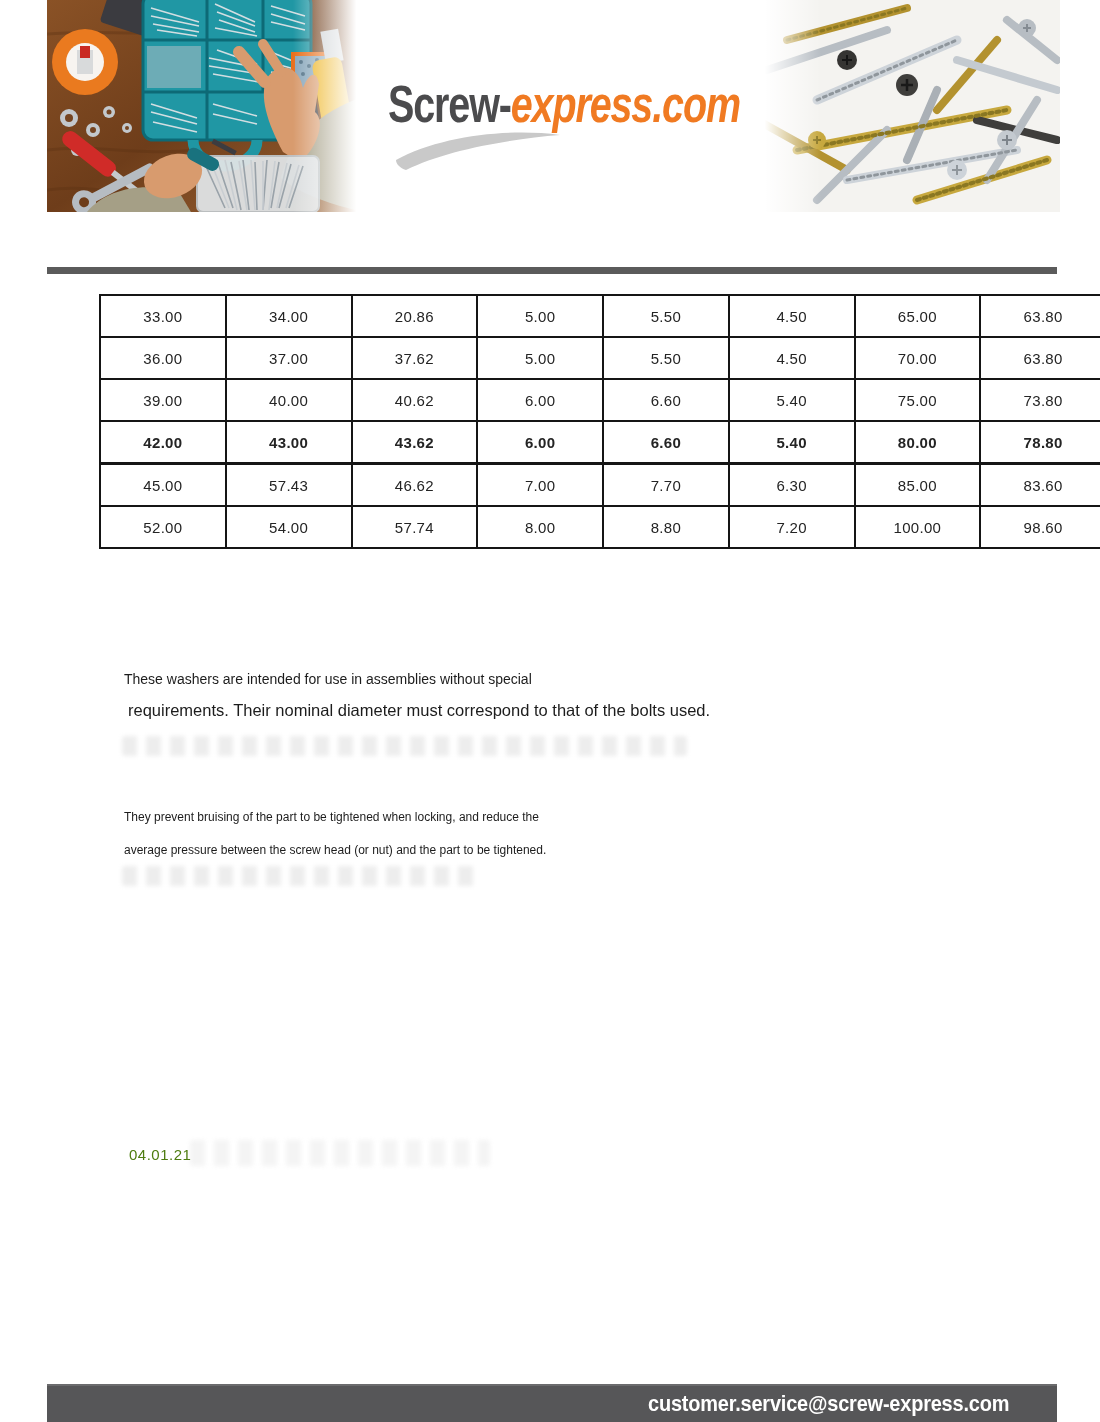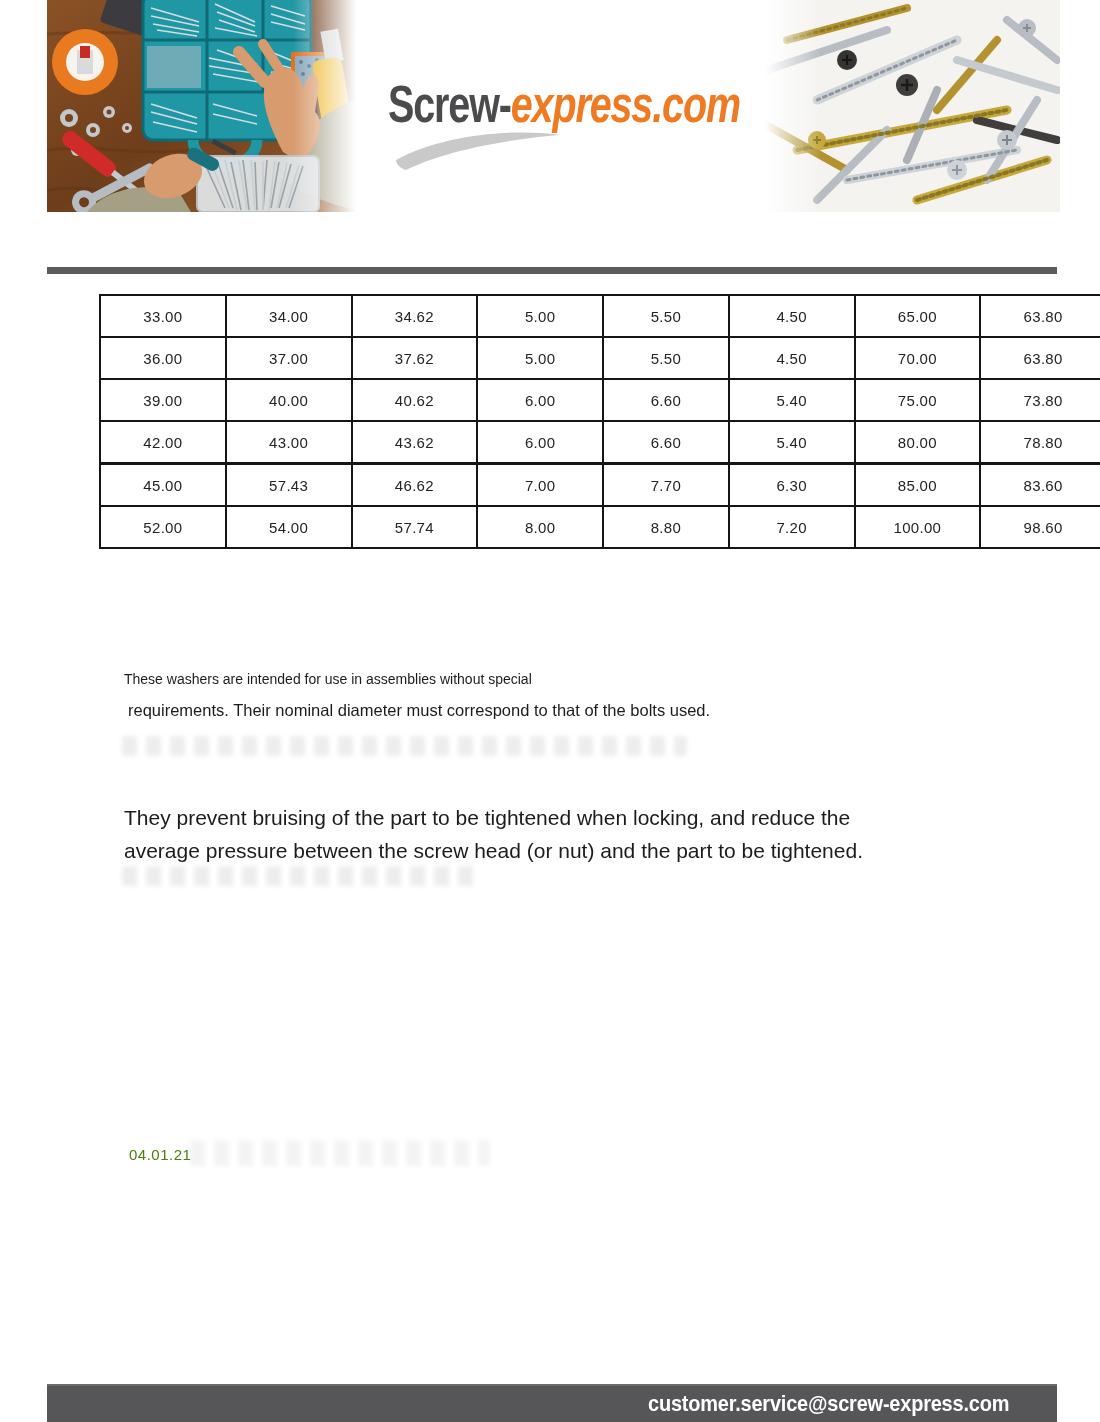--- a/index.html
+++ b/index.html
@@ -26,28 +26,28 @@
   .banner{position:absolute;left:47px;top:212px;width:1010px;height:55px;background:#f07a22;
           display:flex;align-items:center;justify-content:center;}
   .banner span{color:#ffffff;font-weight:bold;font-size:42px;transform:scale(0.88,1.1);}
   .banner-shadow{position:absolute;left:47px;top:267px;width:1010px;height:7px;background:#5b5b5b;}
 
   
   .data-table{position:absolute;left:99px;top:294px;width:1008px;border-collapse:collapse;
               table-layout:fixed;border:2px solid #151515;}
   .data-table td{border:2px solid #151515;height:40px;text-align:center;vertical-align:middle;
                  font-size:15px;color:#242424;padding:0;letter-spacing:0.3px;}
-  .data-table tr.thick td{border-bottom-width:3px;}
+  .data-table tr.thick td{border-bottom-width:3px;font-weight:bold;}
 
   
   .para{position:absolute;color:#1c1c1c;}
   #p1{left:124px;top:671px;}
   #p1 .l1{font-size:14px;}
   #p1 .l2{font-size:16.5px;margin-top:14px;padding-left:4px;}
-  #p2{left:124px;top:801px;font-size:21px;line-height:33px;}
+  #p2{left:124px;top:801px;font-size:12px;line-height:33px;}
 
   
   .ghost{position:absolute;opacity:0.20;filter:blur(2px);border-radius:3px;
          background:repeating-linear-gradient(90deg,#a8a8a8 0 15px,transparent 15px 24px);}
   #ghost1{left:122px;top:736px;width:565px;height:20px;}
   #ghost2{left:122px;top:866px;width:360px;height:20px;}
   #ghost3{left:190px;top:1140px;width:300px;height:26px;opacity:0.12;}
 
   .rev-date{position:absolute;left:129px;top:1146px;font-size:15px;color:#4d7c0f;letter-spacing:0.5px;}
 
@@ -223,21 +223,21 @@
     <path d="M6,32 C50,8 118,0 170,7 C120,11 56,22 16,42 C10,40 6,36 6,32 Z" fill="#c9c9c9"></path>
   </svg>
 
   <div class="banner-shadow"></div>
 
   <table class="data-table">
     <tbody>
       <tr>
         <td>33.00</td>
           <td>34.00</td>
-          <td>34.62</td>
+          <td>20.86</td>
           <td>5.00</td>
           <td>5.50</td>
           <td>4.50</td>
           <td>65.00</td>
           <td>63.80</td>
       </tr>
       <tr>
         <td>36.00</td>
           <td>37.00</td>
           <td>37.62</td>

